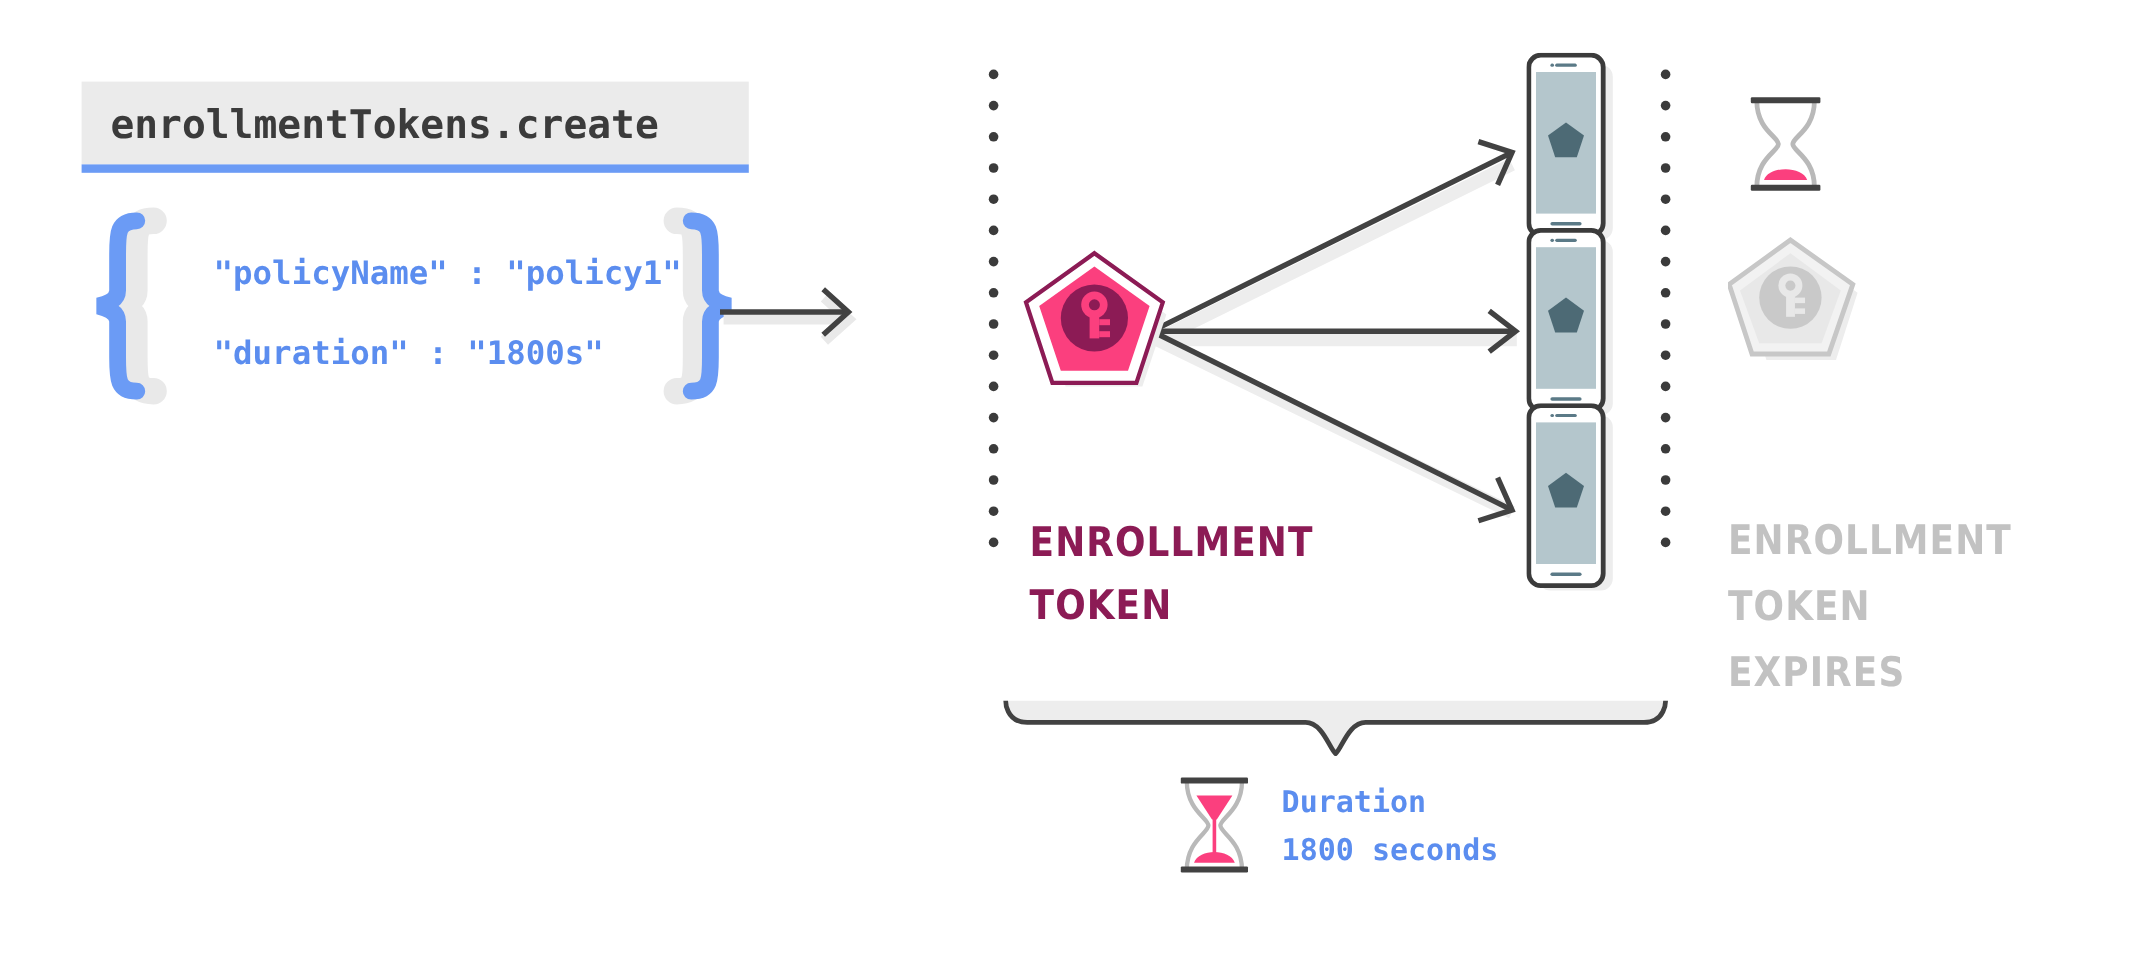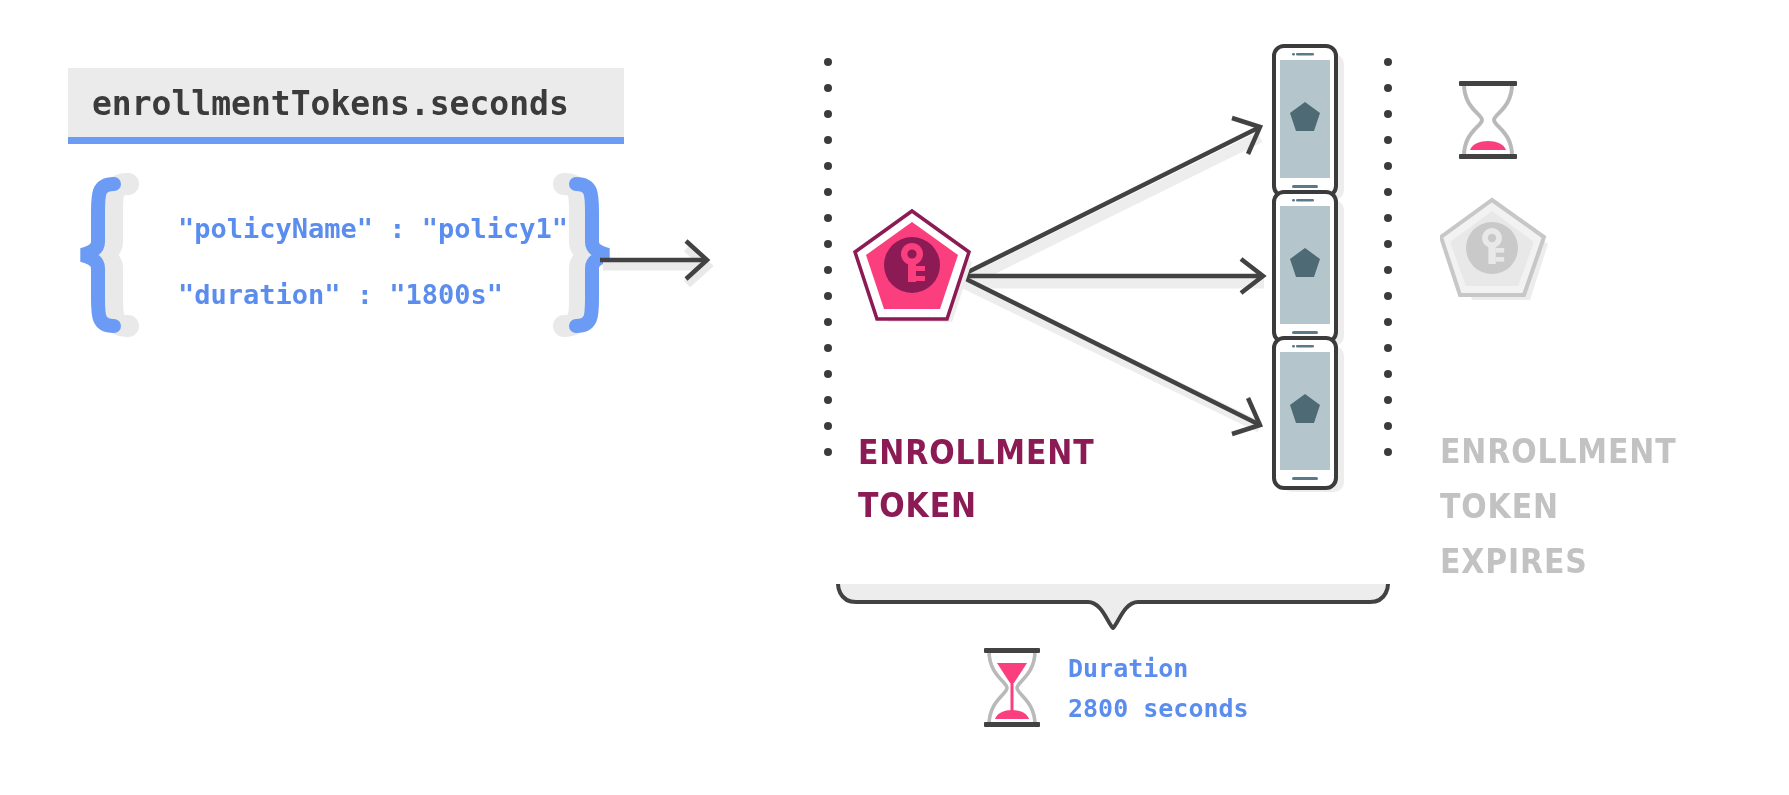--- a/index.html
+++ b/index.html
@@ -98,21 +98,21 @@
     color:#5b8def;white-space:nowrap;
   }
 </style>
 </head>
 <body>
 
 <div id="stage">
 
   <div id="api-card">
     <div id="api-title-box">
-      <div id="api-title">enrollmentTokens.seconds</div>
+      <div id="api-title">enrollmentTokens.create</div>
     </div>
     <div id="api-underline"></div>
   </div>
 
   <div id="json-block">
 
     <div class="brace" id="brace-left">
       <svg width="70" height="150" viewBox="0 0 70 150">
         <path d="M46 4 C30 4 30 14 30 32 L30 62 C30 70 22 73 14 75 C22 77 30 80 30 88 L30 118 C30 136 30 146 46 146" fill="none" stroke="#e9e9e9" stroke-width="22" stroke-linecap="round" transform="translate(14,0)"></path>
         <path d="M46 4 C30 4 30 14 30 32 L30 62 C30 70 22 73 14 75 C22 77 30 80 30 88 L30 118 C30 136 30 146 46 146" fill="none" stroke="#6b9bf5" stroke-width="14" stroke-linecap="round"></path>
@@ -312,17 +312,17 @@
                  M55 6 C55 30 37 37 37 43 C37 49 55 56 55 80" fill="none" stroke="#b9b9b9" stroke-width="3.6"></path>
         <path d="M17 18 L47 18 L34 38 L30 38 Z" fill="#fb3f7e"></path>
         <rect x="30.5" y="36" width="3" height="34" fill="#fb3f7e"></rect>
         <path d="M15 74 C19 62 45 62 49 74 Z" fill="#fb3f7e"></path>
         <rect x="4" y="3" width="56" height="5" rx="1" fill="#424242"></rect>
         <rect x="4" y="77" width="56" height="5" rx="1" fill="#424242"></rect>
       </svg>
     </div>
     <div id="duration-text">
       <div>Duration</div>
-      <div>2800 seconds</div>
+      <div>1800 seconds</div>
     </div>
   </div>
 
 </div>
 
 </body></html>

